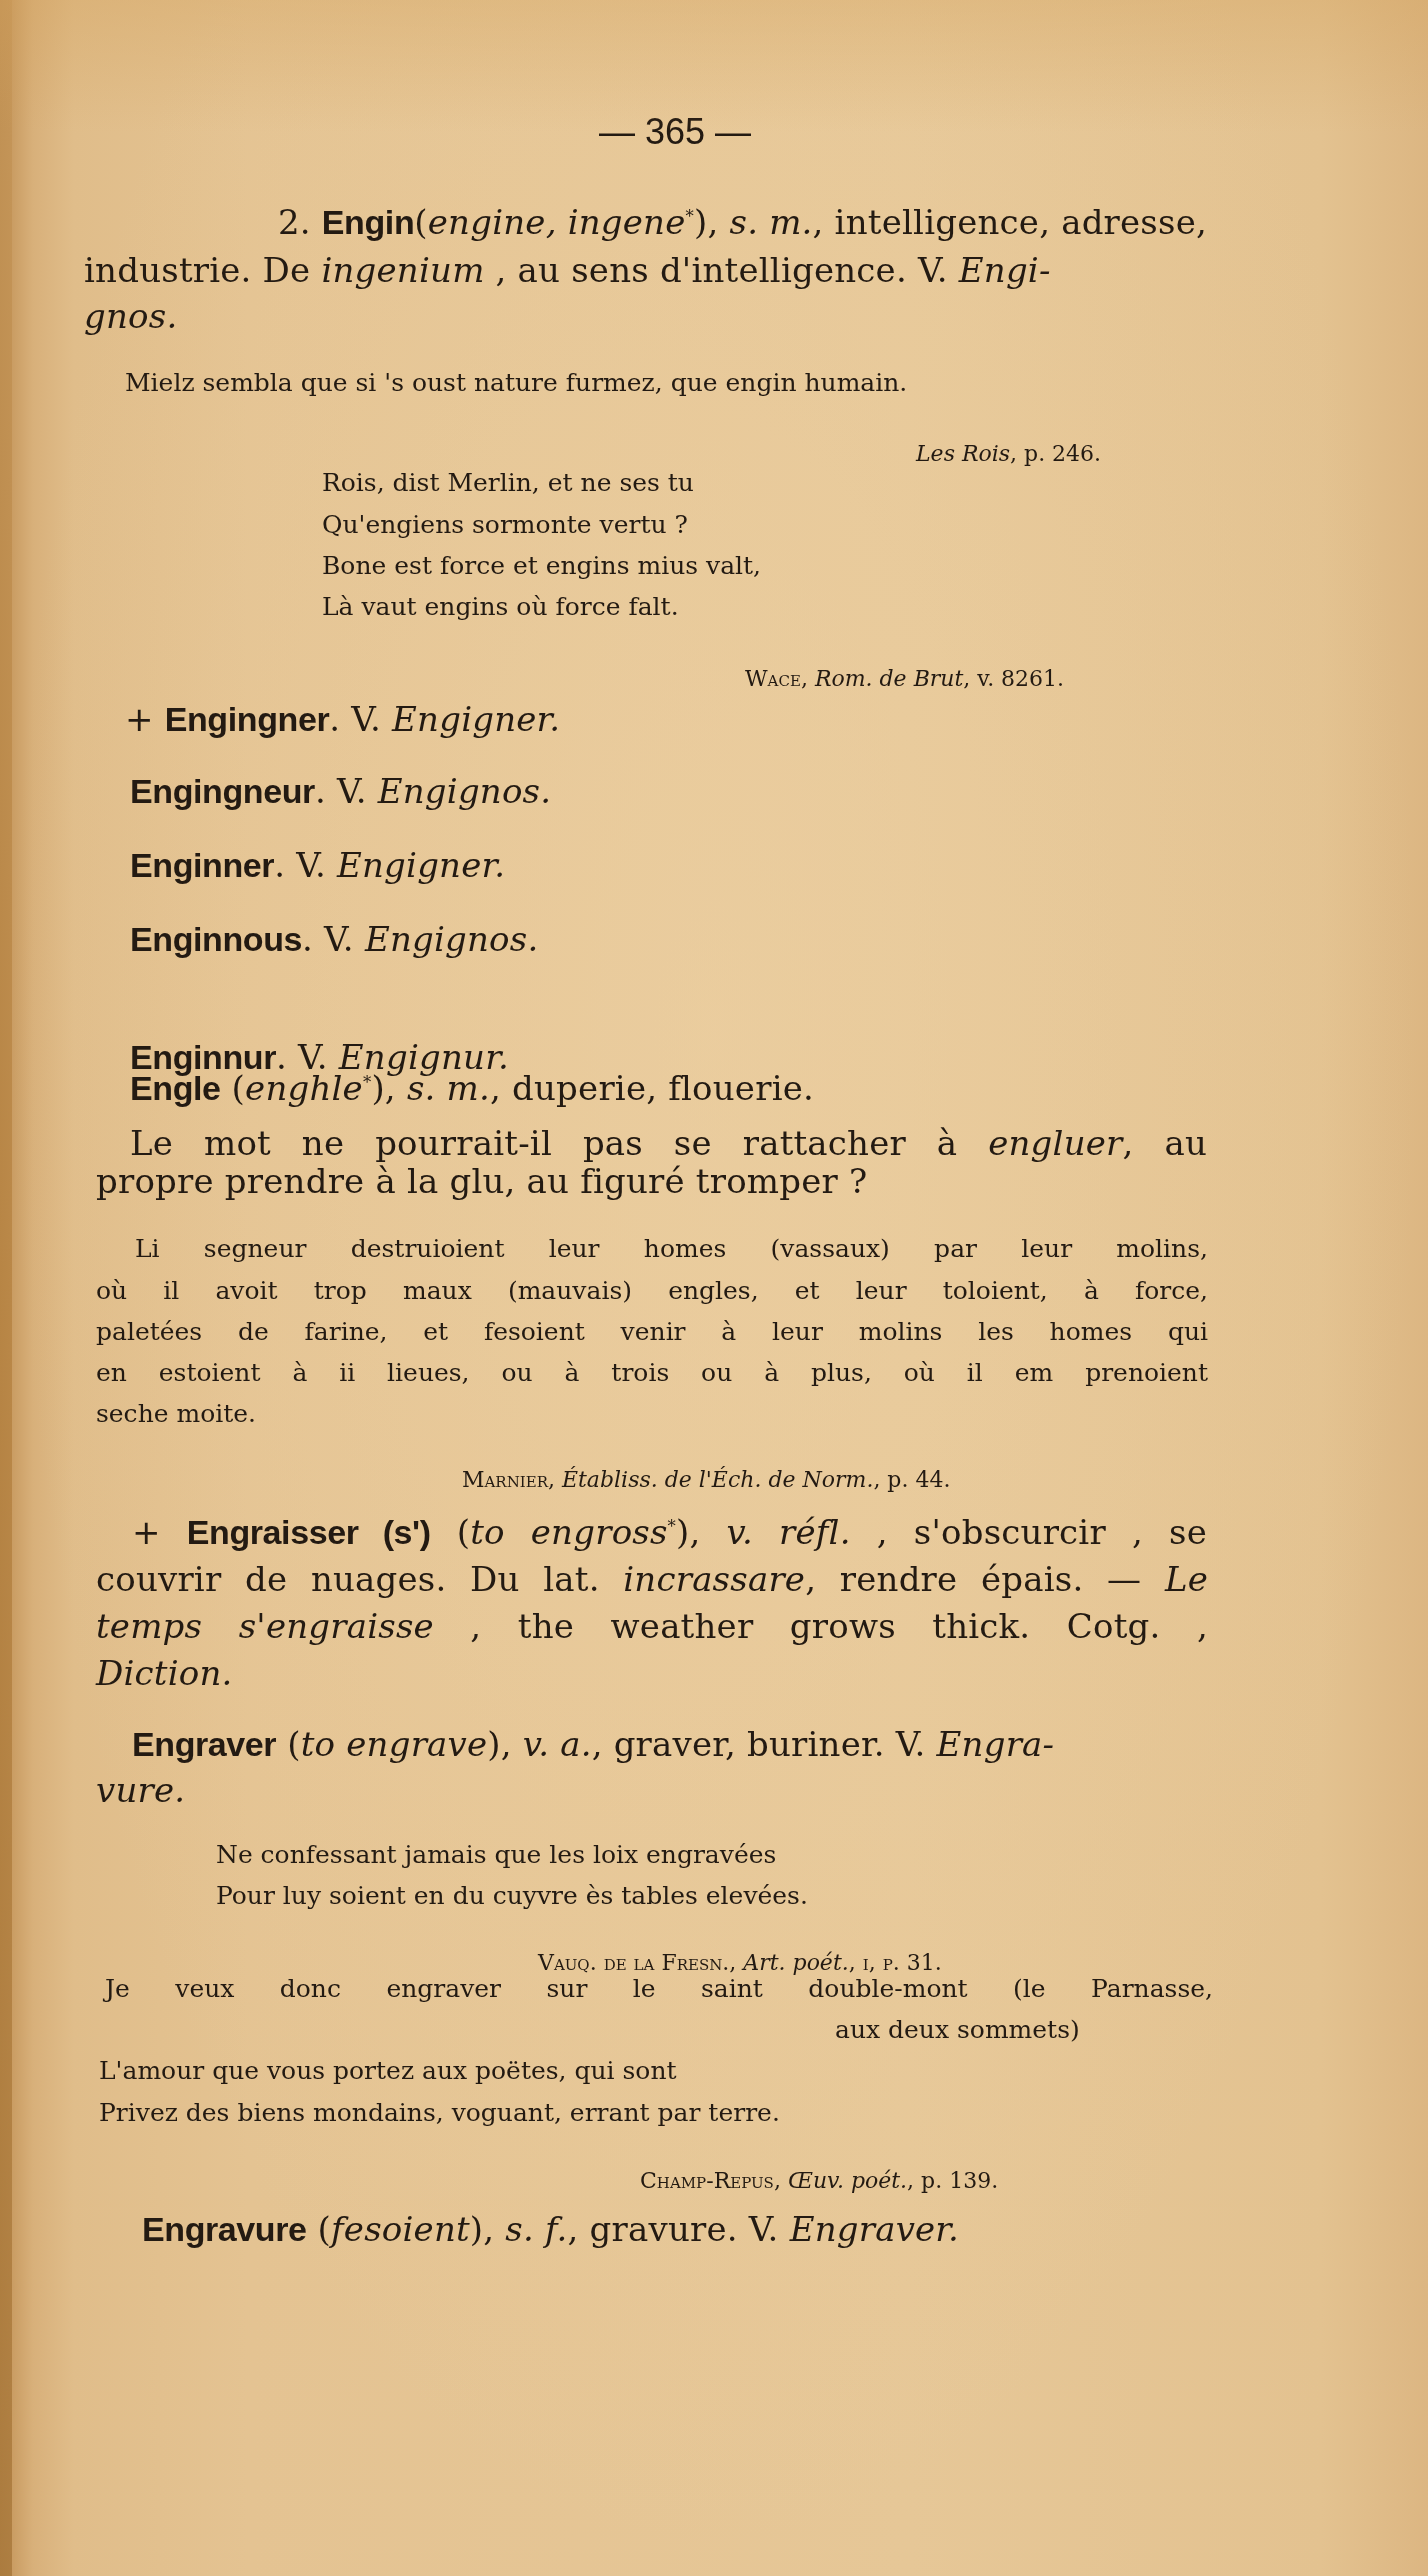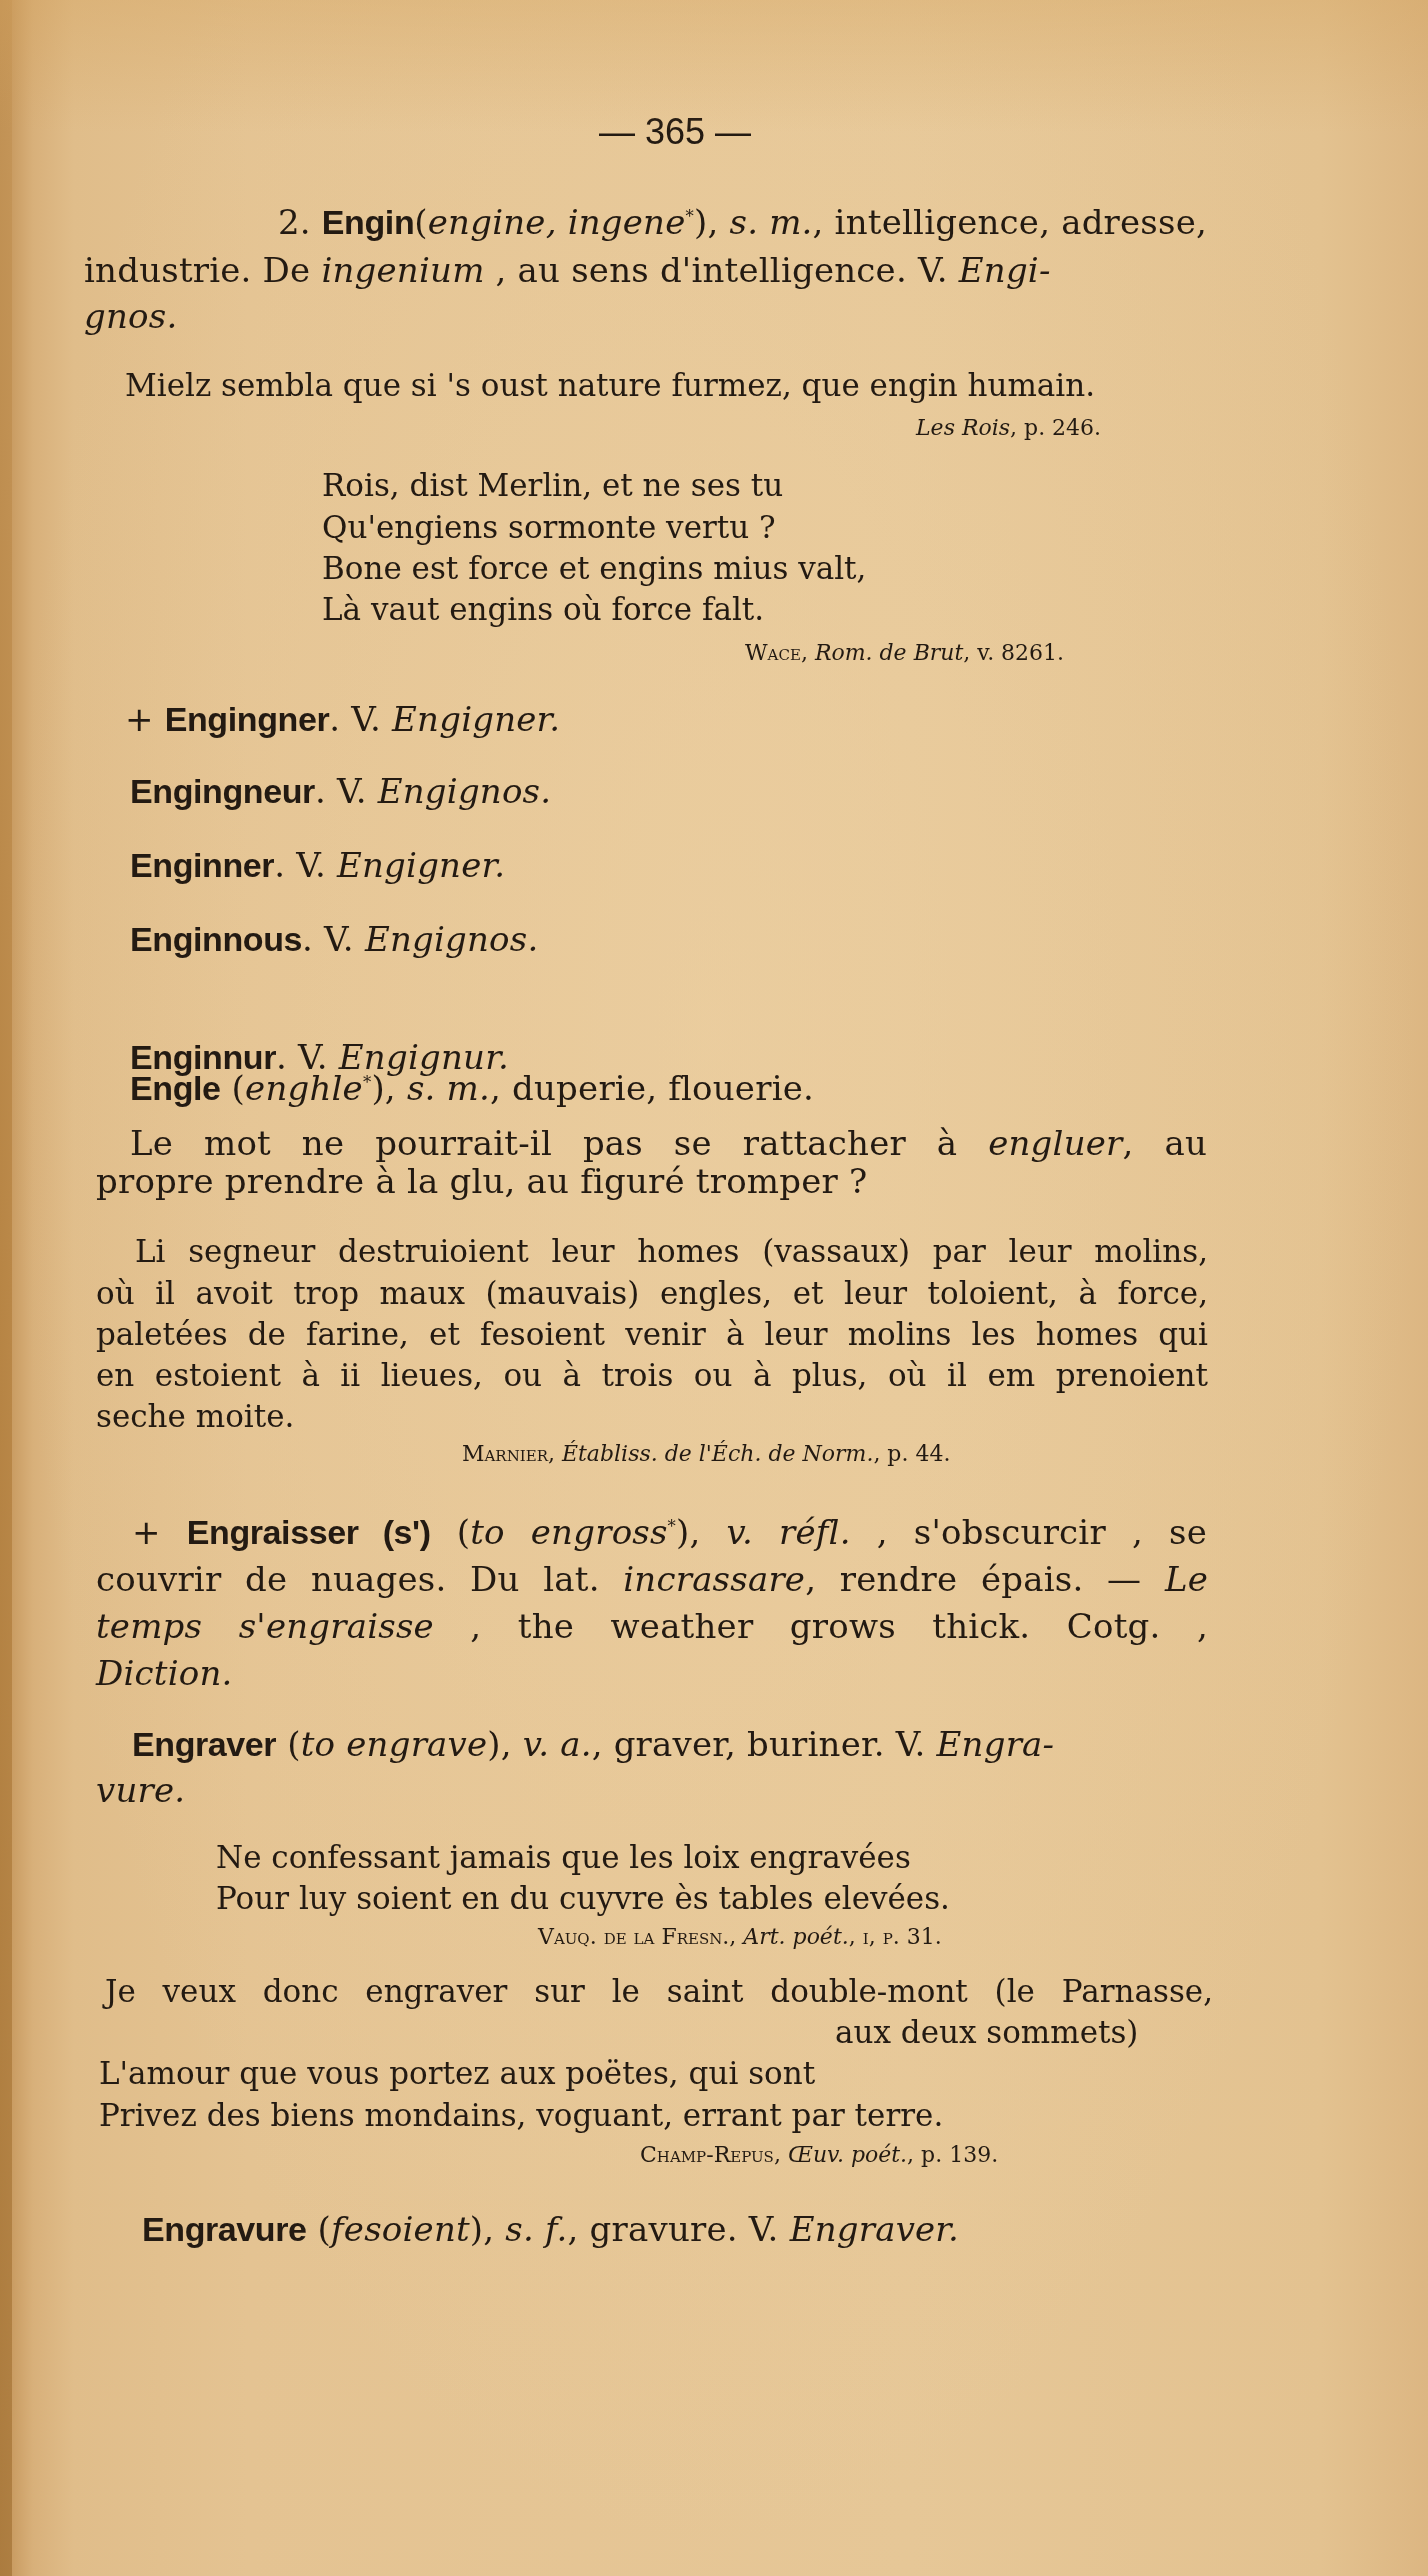--- a/index.html
+++ b/index.html
@@ -25,22 +25,22 @@
     background: linear-gradient(180deg, #c49558 0%, #b78443 50%, #a9793c 100%);
     opacity: 0.85;
   }
   .page::after {
     content: "";
     position: absolute; left: 0; top: 0; width: 100%; height: 132px;
     background: linear-gradient(180deg, rgba(210,160,90,0.35), rgba(210,160,90,0));
   }
   .abs { position: absolute; white-space: nowrap; }
   .t { font-size: 34px; line-height: 1; letter-spacing: 0.2px; }
-  .q { font-size: 31px; line-height: 1; }
-  .c { font-size: 22px; line-height: 1; }
+  .q { font-size: 25px; line-height: 1; }
+  .c { font-size: 22px; line-height: 1; margin-top: 26px; }
   b, .hw { font-family: "Liberation Sans", "DejaVu Sans", sans-serif; font-weight: bold; letter-spacing: -0.4px; }
   i, .it { font-style: italic; }
   .sc { font-variant: small-caps; }
   .plus { font-family: "DejaVu Sans", sans-serif; font-weight: normal; }
   .folio { font-size: 36px; font-family: "Liberation Sans", "DejaVu Sans", sans-serif; }
   .just { text-align: justify; text-align-last: justify; display: block; }
 </style>
 </head>
 <body>
 

